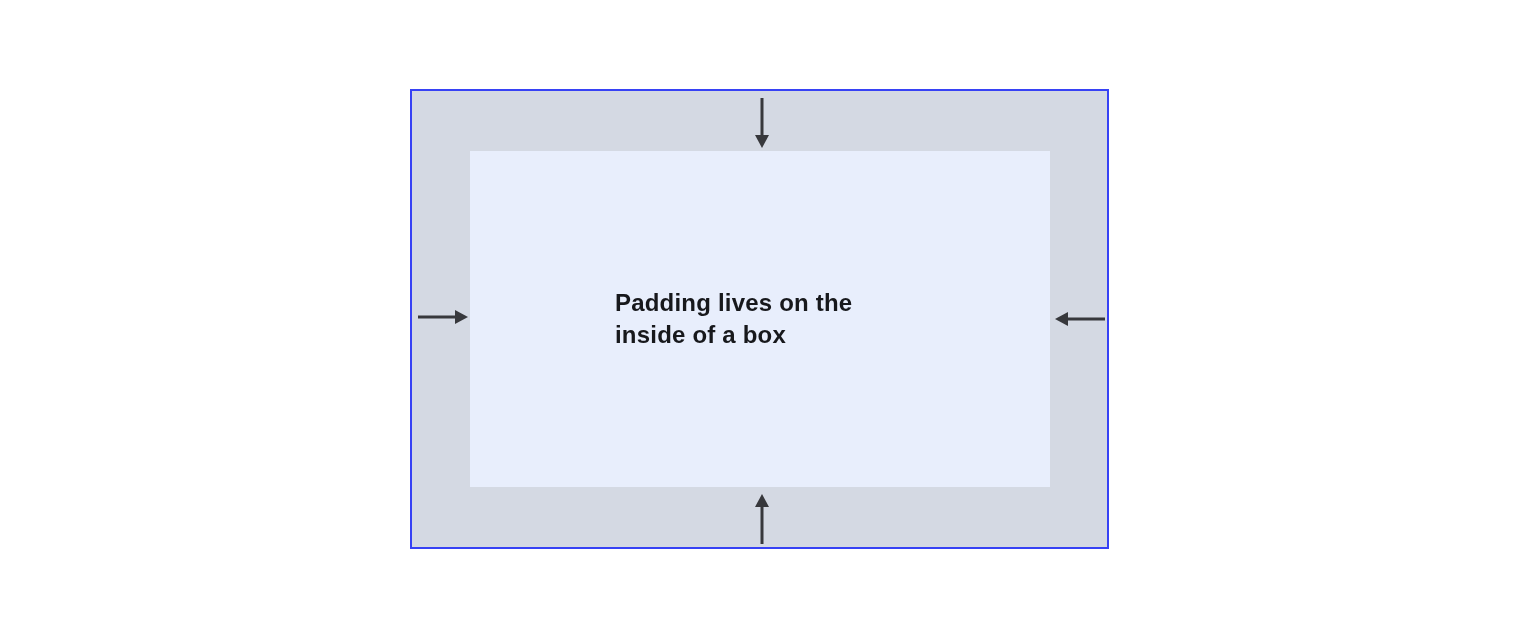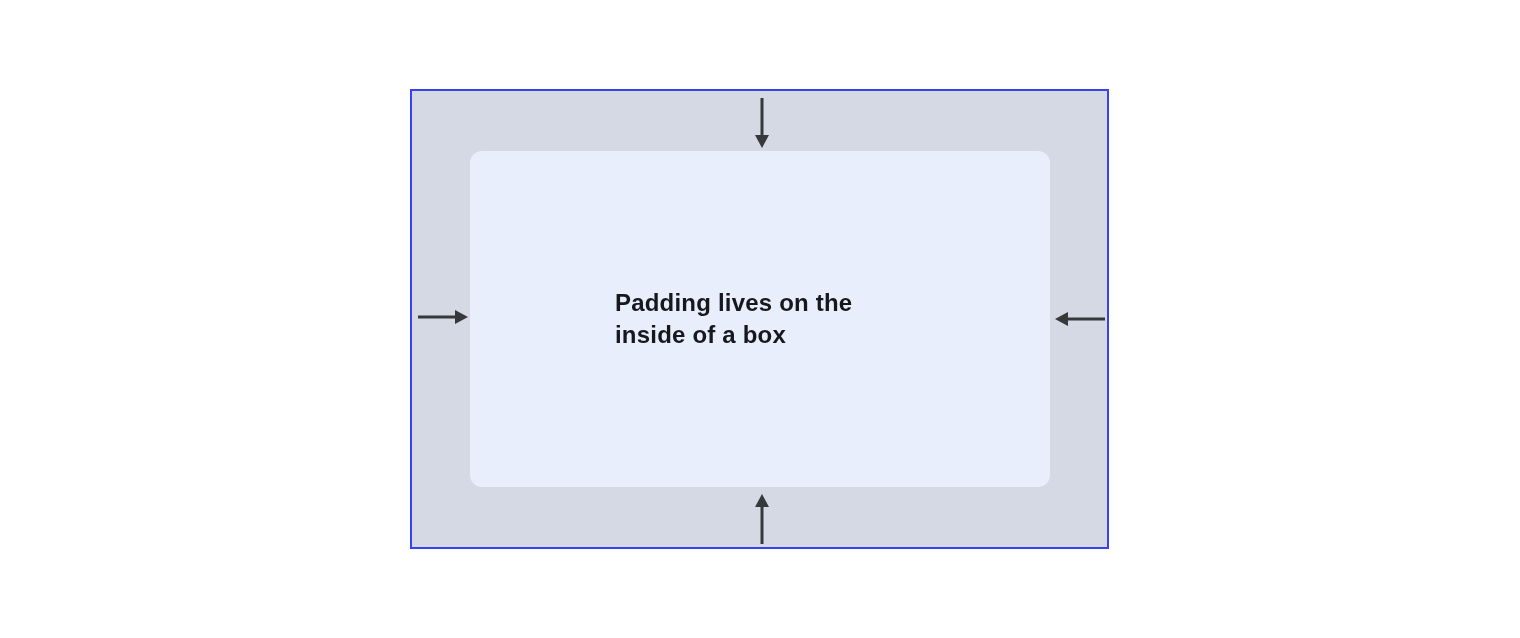--- a/index.html
+++ b/index.html
@@ -37,21 +37,20 @@
   .content-box {
     position: absolute;
     left: 58px;
     top: 60px;
     width: 580px;
     height: 336px;
     background: var(--content-color);
     display: flex;
     align-items: center;
     justify-content: center;
-    border-radius: 12px;
   }
   .content-label {
     width: 290px;
     font-size: 24px;
     line-height: 32px;
     font-weight: bold;
     color: var(--text-color);
     text-align: left;
     letter-spacing: 0.2px;
   }

